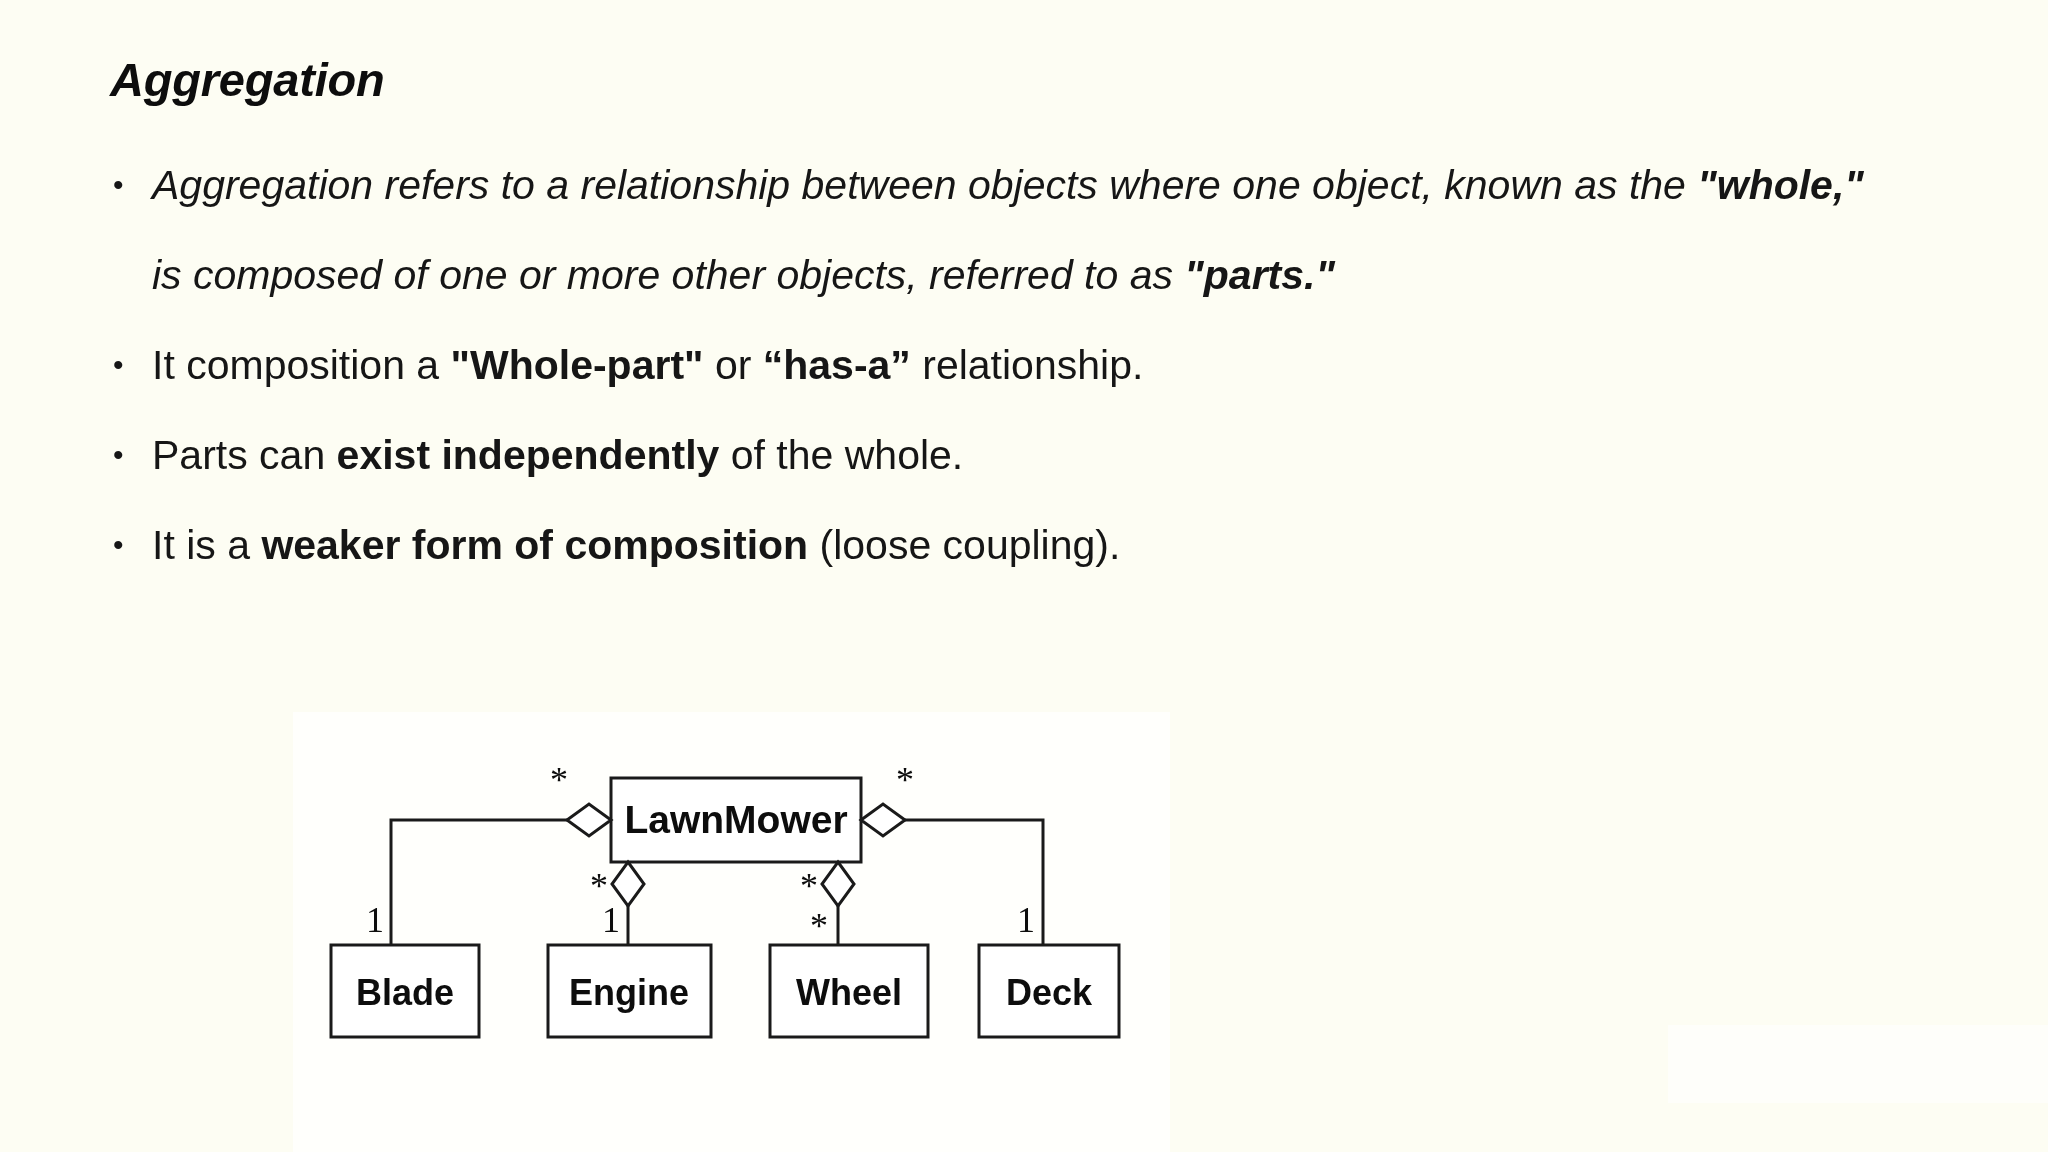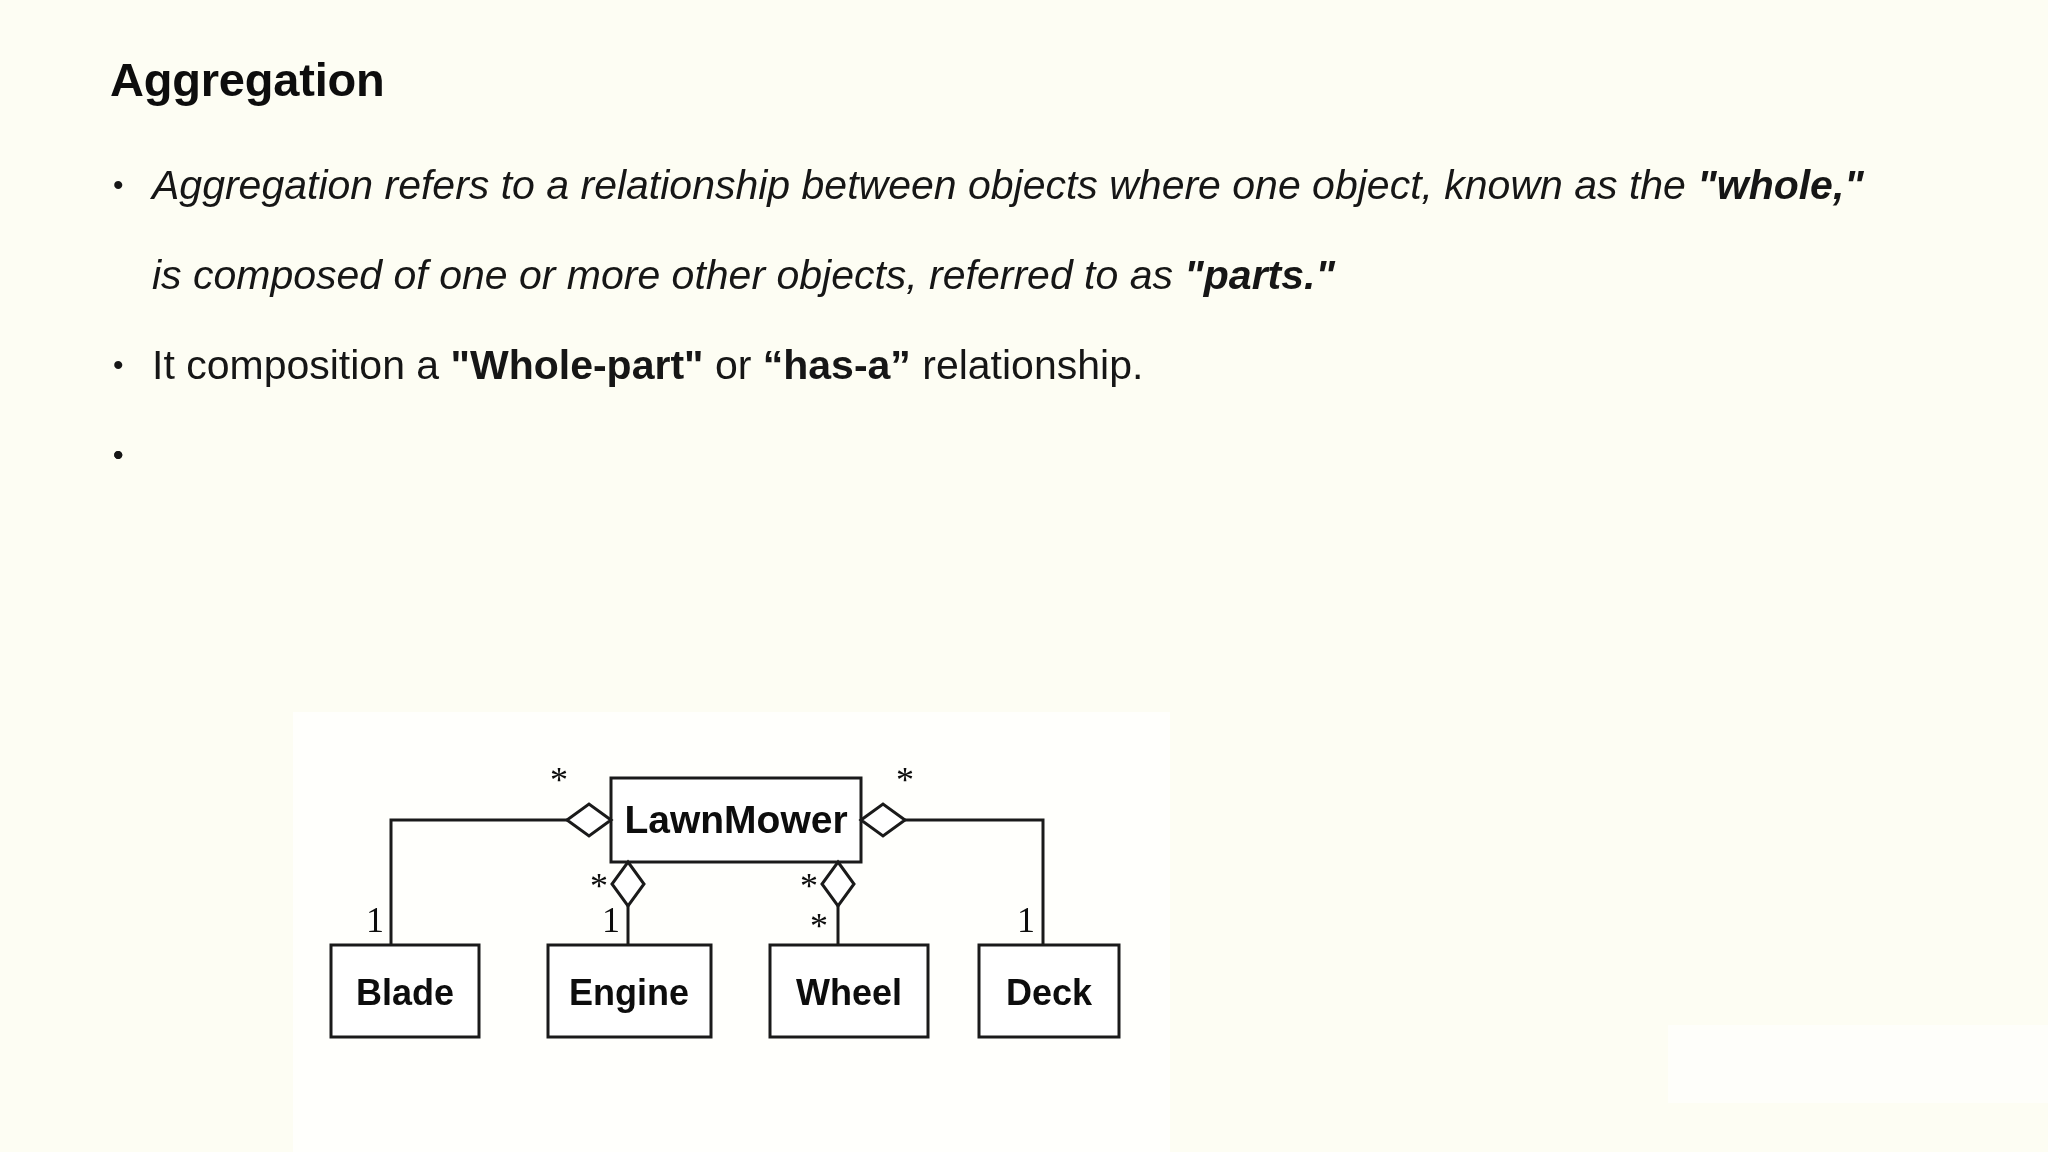--- a/index.html
+++ b/index.html
@@ -49,20 +49,21 @@
 
   
   #page-title {
     position: absolute;
     left: 110px;
     top: 52px;
     font-size: 47px;
     font-weight: bold;
     color: #0d0d0d;
     letter-spacing: -0.2px;
+    font-style: italic;
   }
 
   #bullet-list {
     position: absolute;
     left: 108px;
     top: 140px;
     width: 1830px;
     list-style: none;
     margin: 0;
     padding: 0;
@@ -115,23 +116,25 @@
     <li class="bullet-item" id="bullet-0">
       <span class="dot">•</span>
       <span class="text"><span>Aggregation refers to a relationship between objects where one object, known as the </span><b>"whole,"</b><span> is composed of one or more other objects, referred to as </span><b>"parts."</b></span>
     </li>
     <li class="bullet-item" id="bullet-1">
       <span class="dot">•</span>
       <span class="text"><span>It composition a </span><b>"Whole-part"</b><span> or </span><b>“has-a”</b><span> relationship.</span></span>
     </li>
     <li class="bullet-item" id="bullet-2">
       <span class="dot">•</span>
+      <span class="text"><span>Parts can </span><b>exist independently</b><span> of the whole.</span></span>
     </li>
     <li class="bullet-item" id="bullet-3">
       <span class="dot">•</span>
+      <span class="text"><span>It is a </span><b>weaker form of composition</b><span> (loose coupling).</span></span>
     </li>
   </ul>
 
   <div id="uml">
     <svg width="890" height="452" viewBox="0 0 890 452" xmlns="http://www.w3.org/2000/svg">
       <g stroke="#1a1a1a" stroke-width="3" fill="none" shape-rendering="geometricPrecision">
 
         <path d="M 290 120 L 98 120 L 98 245"></path>
 
         <path d="M 335 200 L 335 245"></path>

